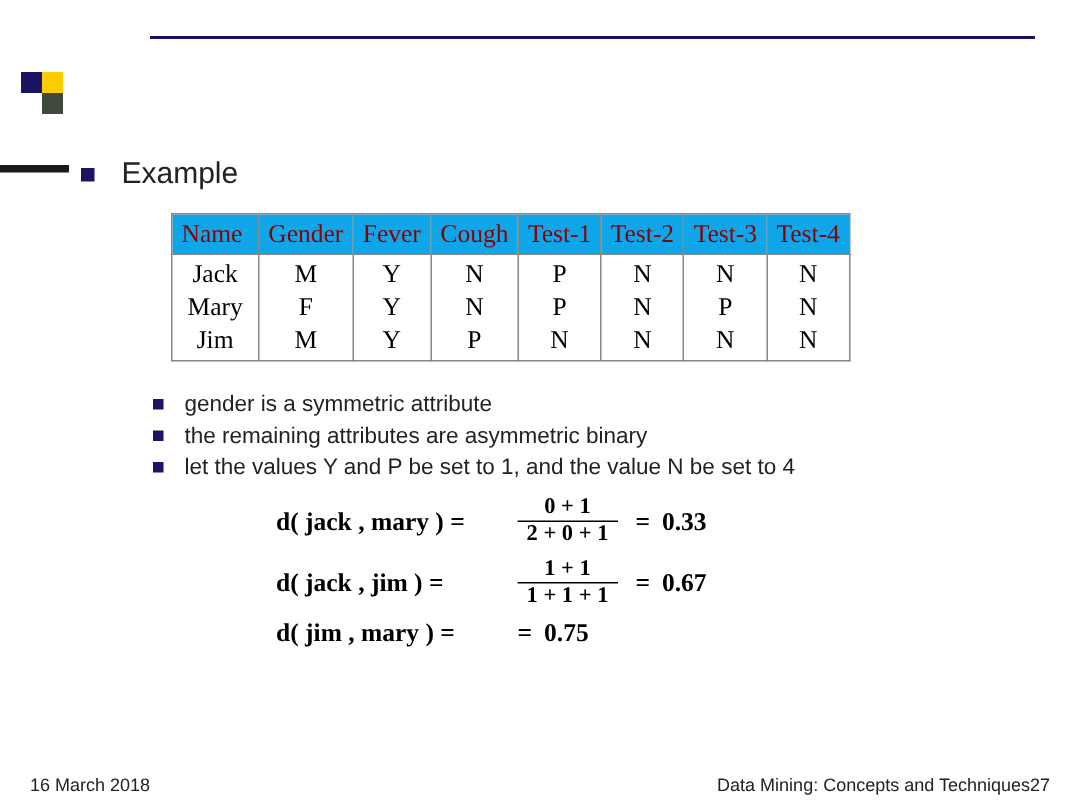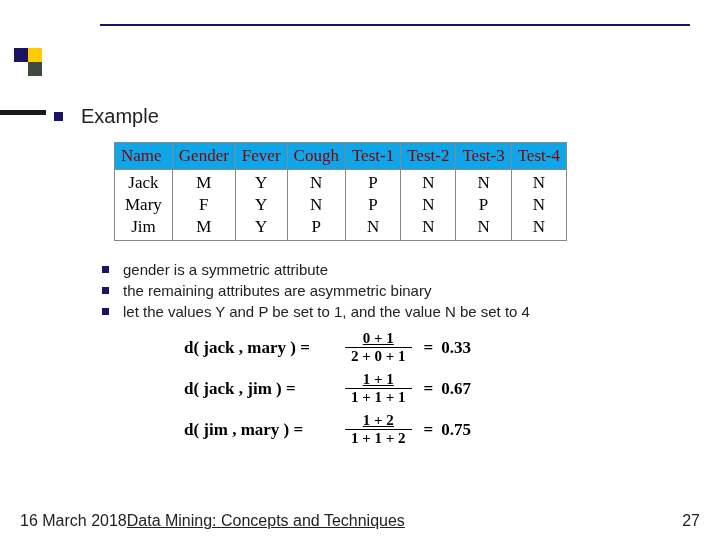--- a/index.html
+++ b/index.html
@@ -120,37 +120,37 @@
   }
   .eq-left { min-width: 155px; text-align: left; }
   .frac {
     display: inline-flex;
     flex-direction: column;
     align-items: center;
     vertical-align: middle;
     margin: 0 6px;
     font-size: 15px;
   }
-  .frac .num { padding: 0 6px; text-decoration: underline; }
+  .frac .num { padding: 0 6px; }
   .frac .den { border-top: 1.5px solid #000; padding: 0 6px; }
   .eq-eq { margin: 0 6px; }
   .eq-res { margin-left: 2px; text-align: center; }
   .footer {
     position: absolute;
     bottom: 10px;
     left: 20px;
     right: 20px;
     display: flex;
     justify-content: space-between;
     font-family: Verdana, Arial, sans-serif;
-    font-size: 16px;
+    font-size: 12px;
     color: #222;
   }
   .footer .date { flex: 0 0 auto; }
-  .footer .center { flex: 1 1 auto; text-align: left; text-decoration: underline; }
+  .footer .center { flex: 1 1 auto; text-align: right; }
   .footer .page { flex: 0 0 auto; }
 </style>
 </head>
 <body>
 
 <div class="logo">
   <div class="sq navy"></div>
   <div class="sq yellow"></div>
   <div class="sq grey"></div>
   <div class="long-rule"></div>
@@ -224,24 +224,20 @@
         <span class="eq-left">d( jack , jim ) =</span>
         <span class="frac">
           <span class="num">1 + 1</span>
           <span class="den">1 + 1 + 1</span>
         </span>
         <span class="eq-eq">=</span>
         <span class="eq-res">0.67</span>
       </div>
       <div class="eq-row">
         <span class="eq-left">d( jim , mary ) =</span>
-        <span class="frac">
-          <span class="num">1 + 2</span>
-          <span class="den">1 + 1 + 2</span>
-        </span>
         <span class="eq-eq">=</span>
         <span class="eq-res">0.75</span>
       </div>
     </div>
 </div>
 
 <div class="footer">
   <div class="date">16 March 2018</div>
   <div class="center">Data Mining: Concepts and Techniques</div>
   <div class="page">27</div>

